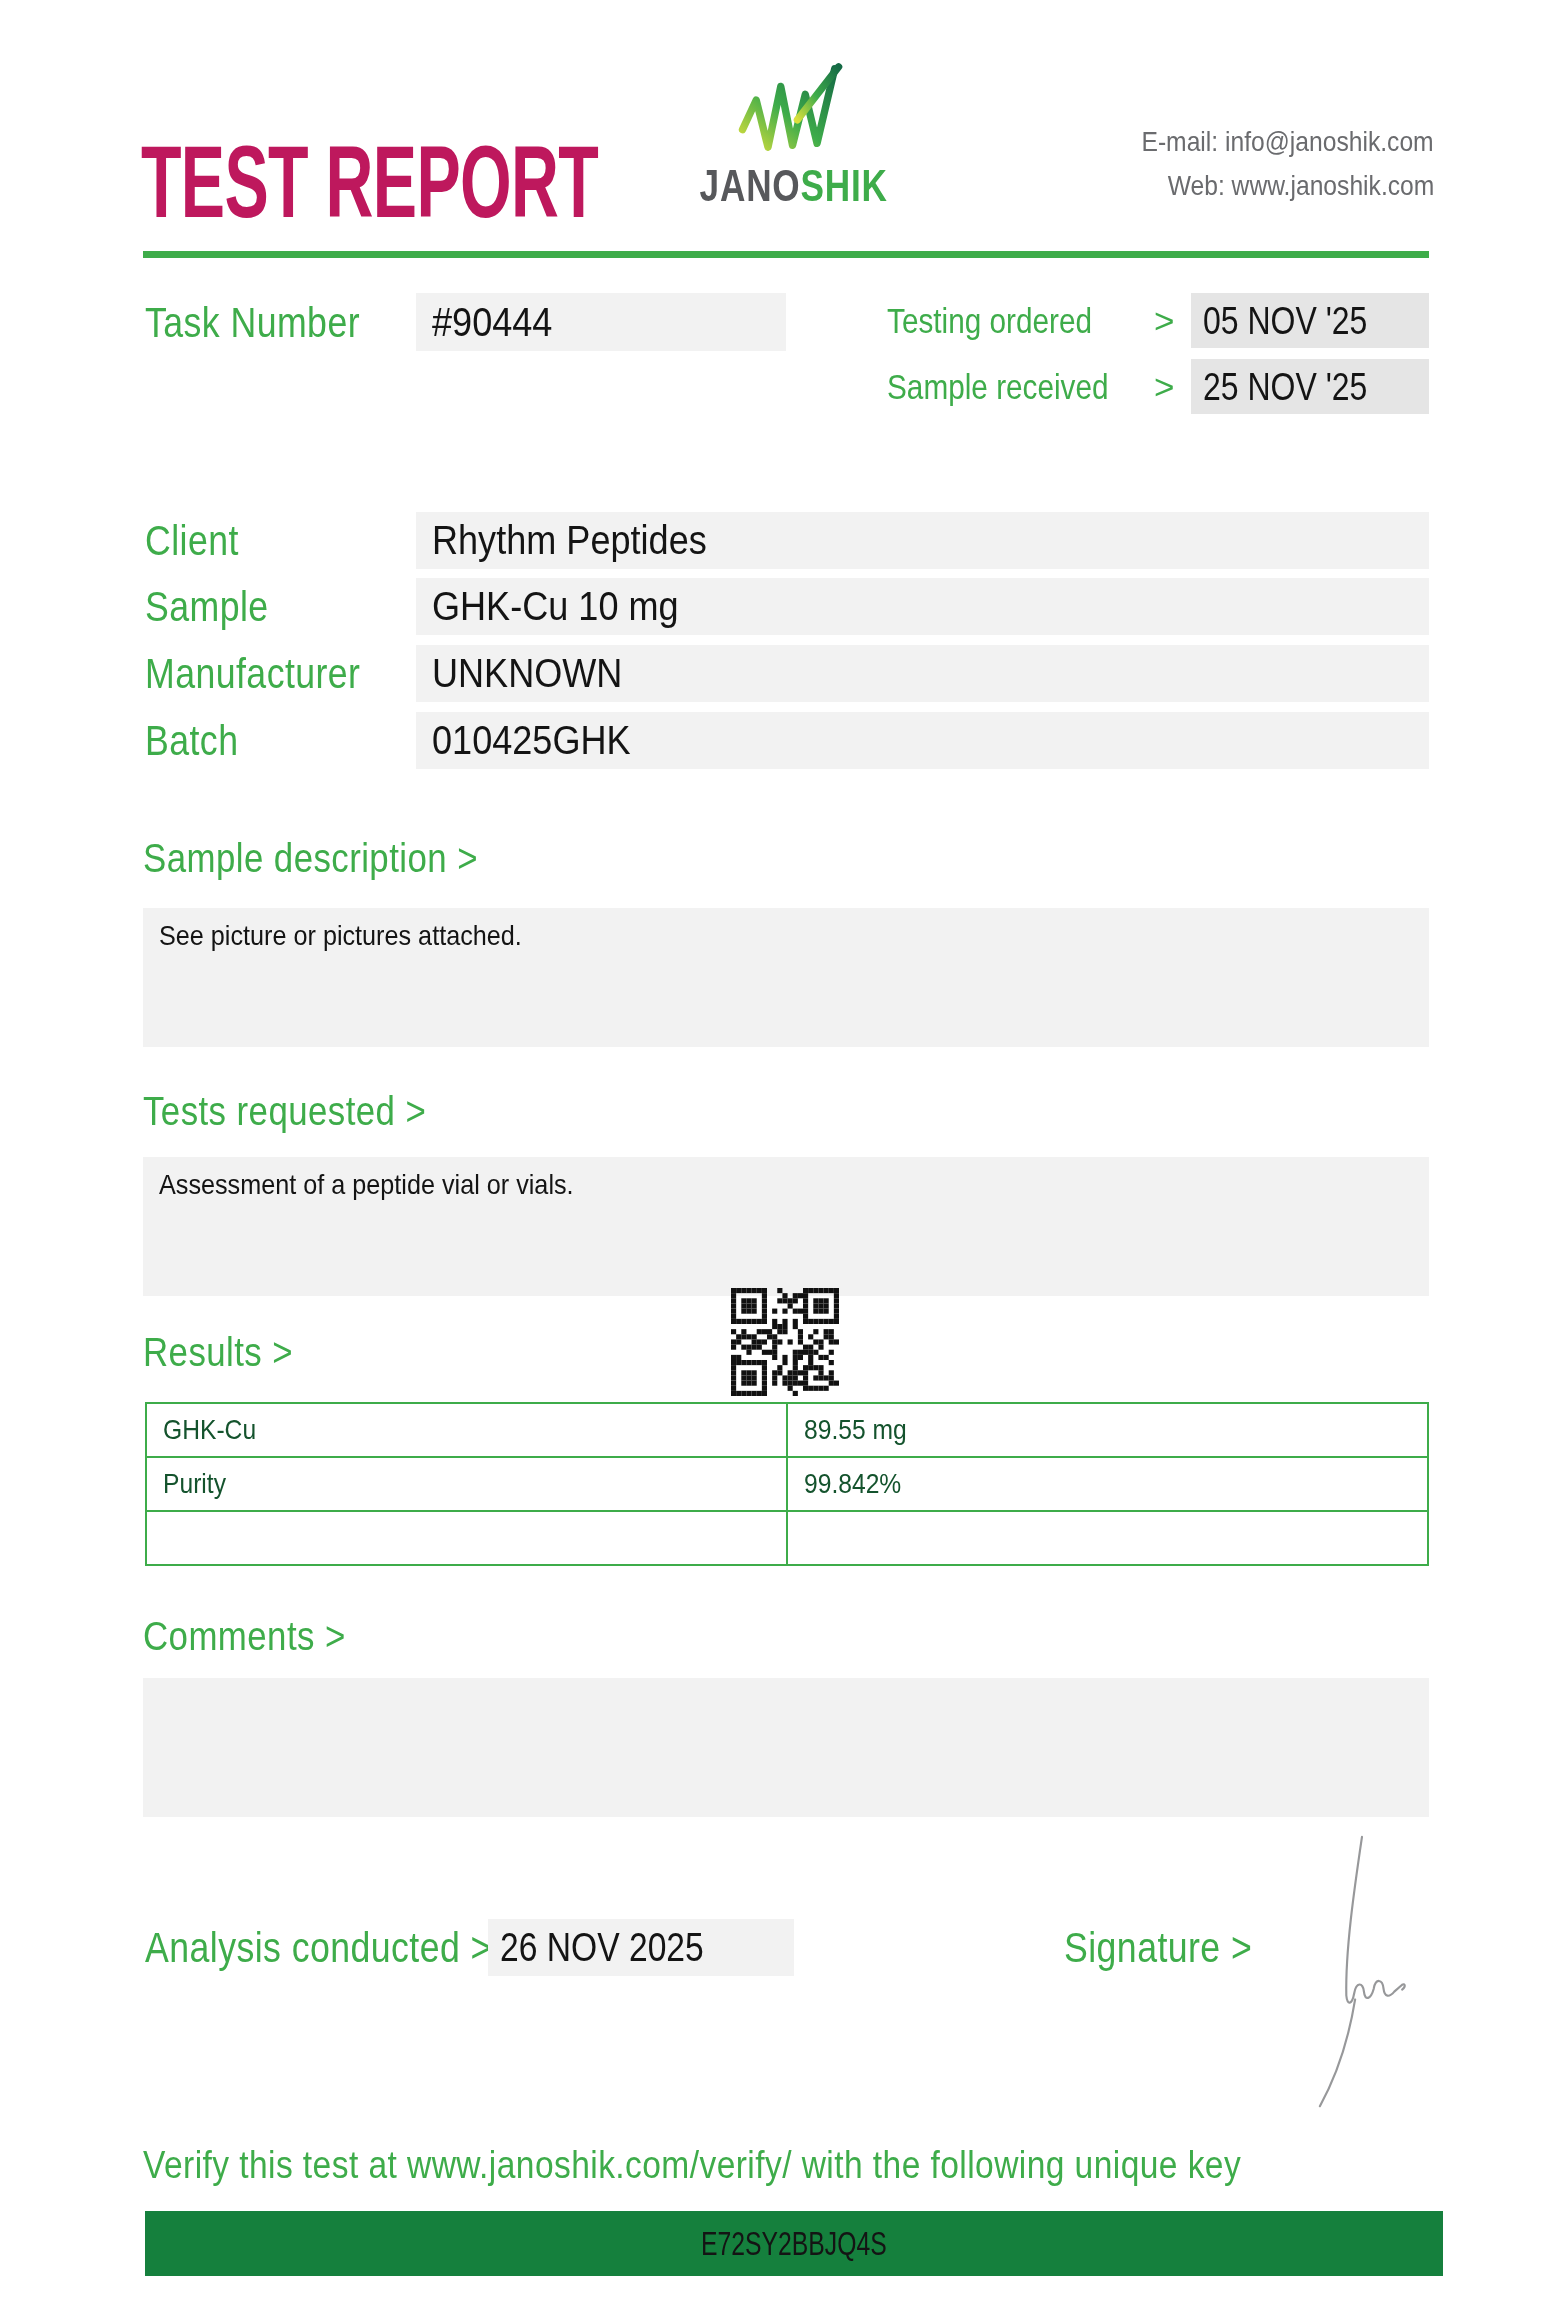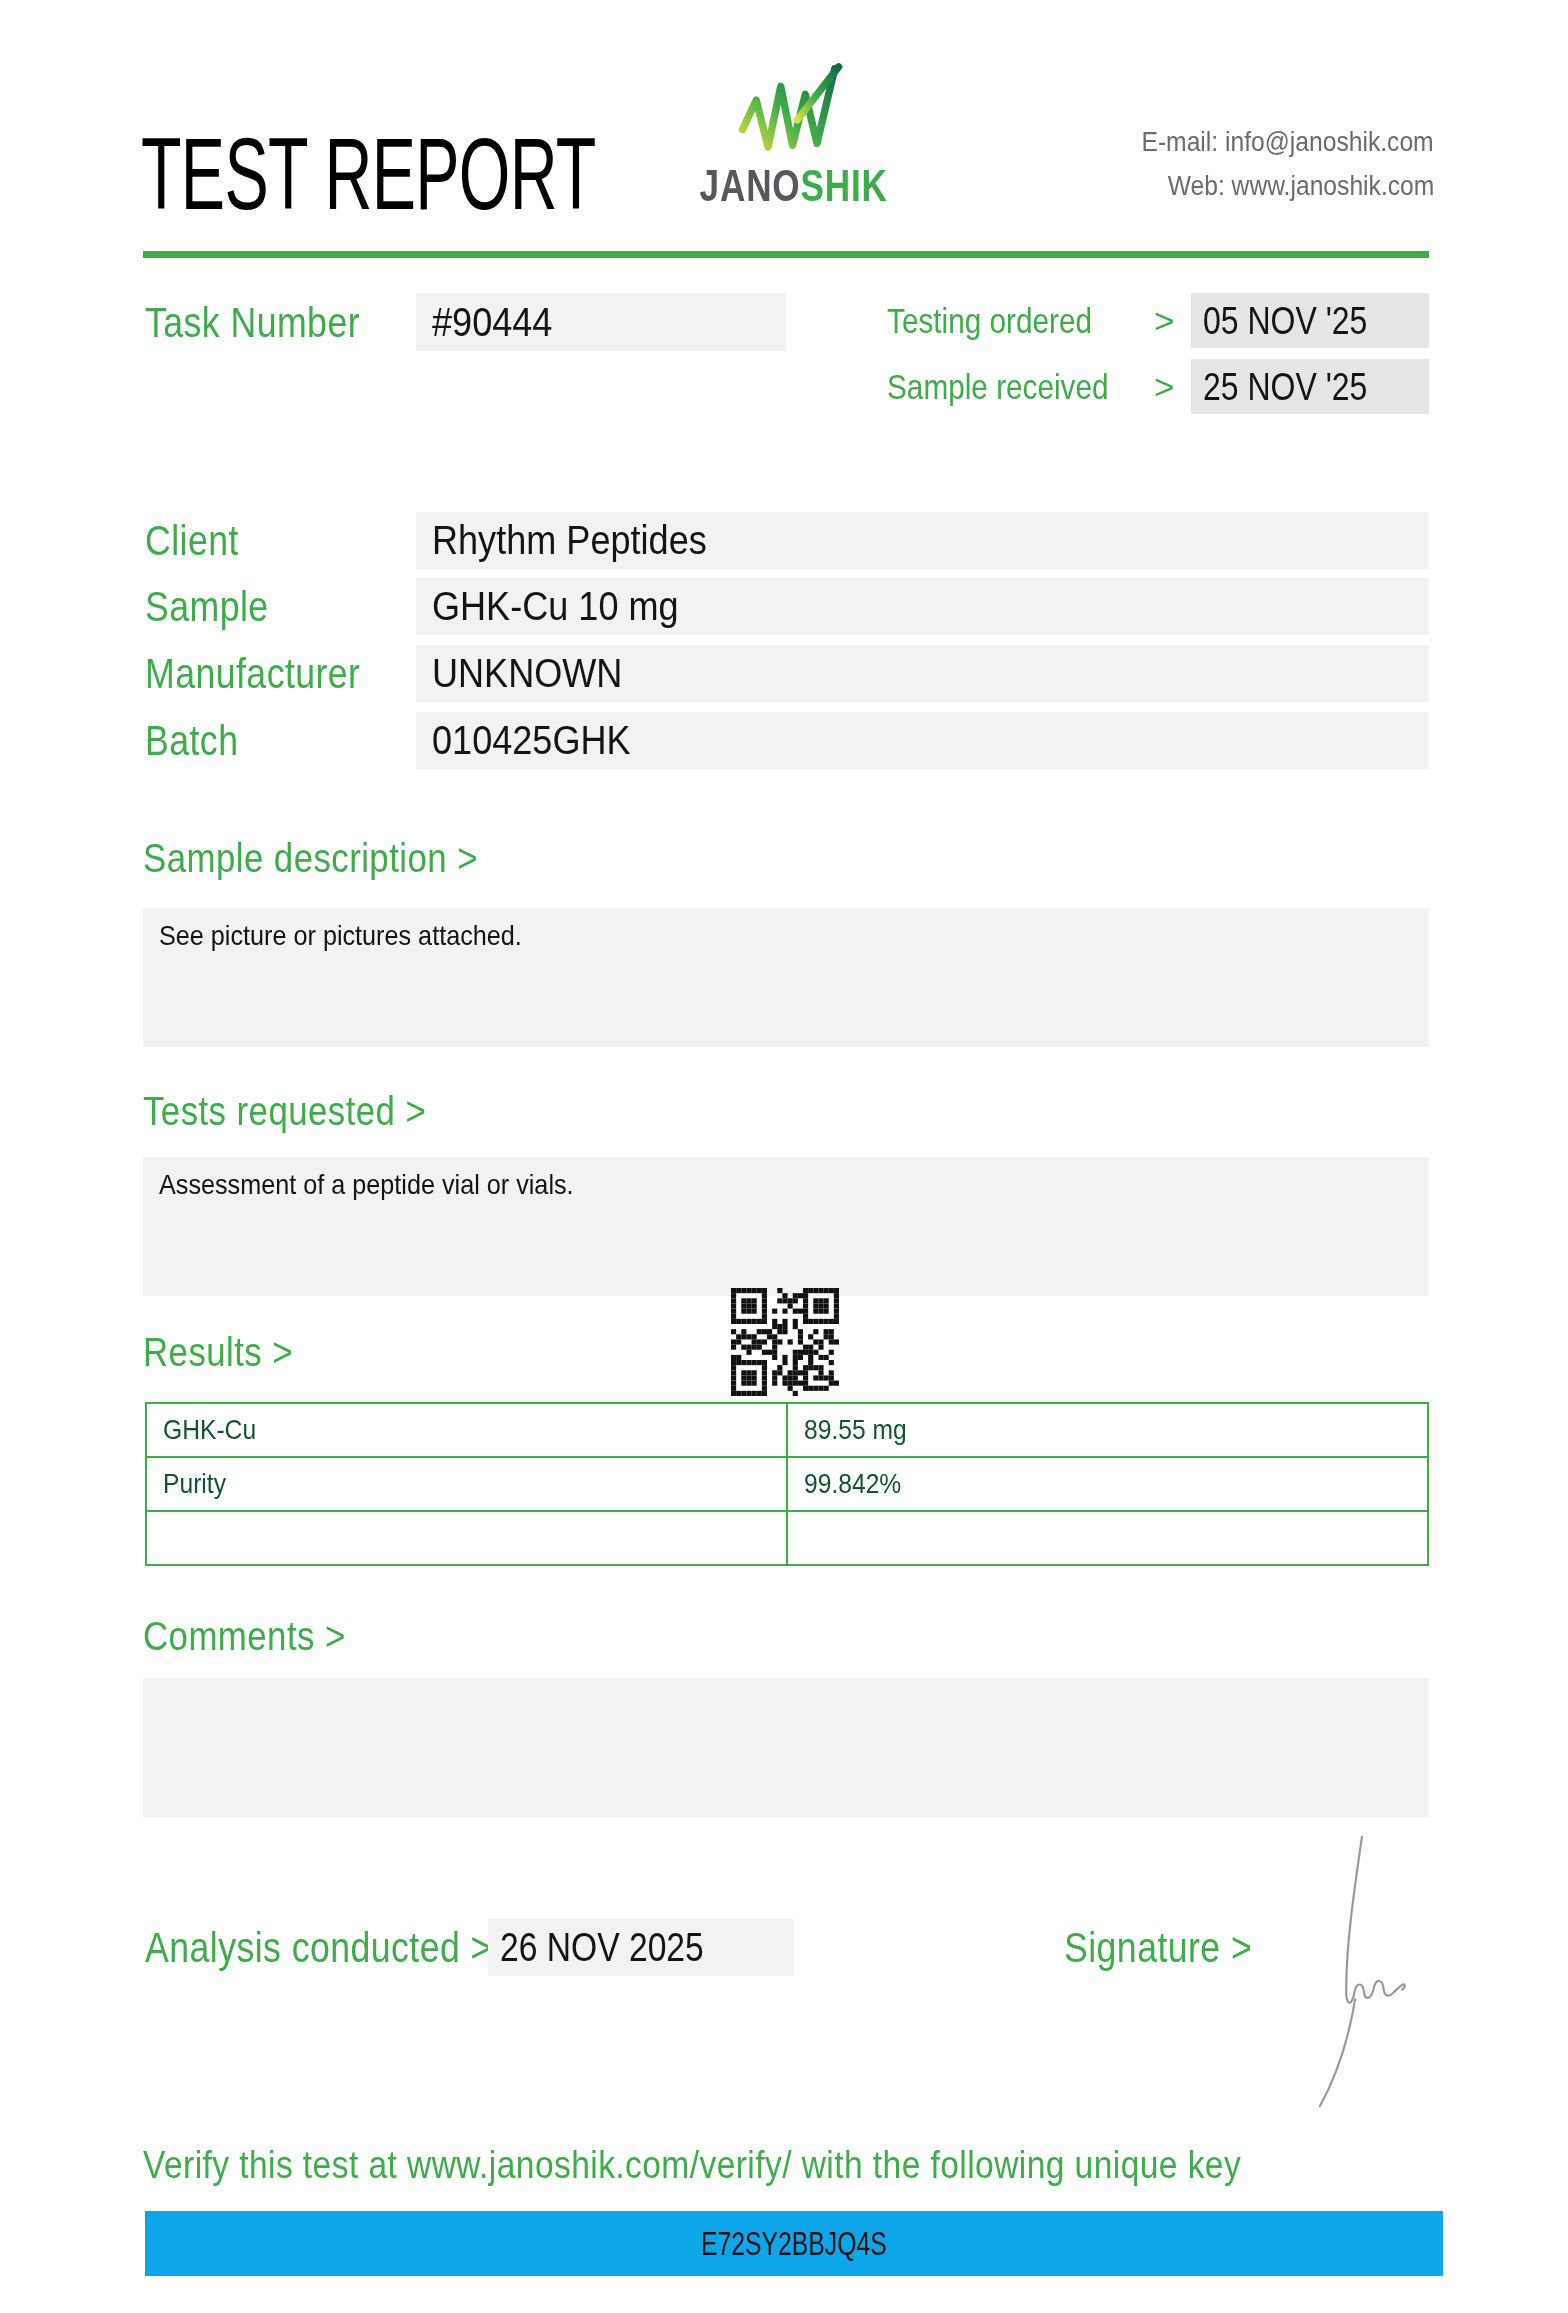--- a/index.html
+++ b/index.html
@@ -9,21 +9,21 @@
     background:#ffffff;
     font-family:"Liberation Sans", sans-serif;
     color:#141414;
     overflow:hidden;
   }
   .cond{display:inline-block;transform:scaleX(var(--sx,.88));transform-origin:left center;white-space:nowrap;}
   .cond-c{transform-origin:center center;}
   .cond-r{transform-origin:right center;}
 
   
-  .title{position:absolute;left:141px;top:116px;font-size:102px;font-weight:400;color:#000000;letter-spacing:-1px;}
+  .title{position:absolute;left:141px;top:124px;font-size:102px;font-weight:700;color:#be185d;letter-spacing:-1px;}
   .logo{position:absolute;left:676px;top:57px;width:235px;text-align:center;}
   .logo svg{display:block;margin:0 auto;}
   .logo-text{margin-top:2px;font-size:44px;font-weight:700;letter-spacing:1px;}
   .logo-text .jano{color:#57585B;}
   .logo-text .shik{color:#3EAC4A;}
   .contact{position:absolute;right:134px;top:120px;text-align:right;font-size:27.4px;line-height:44px;color:#6A6B6E;}
   .rule{position:absolute;left:143px;top:251px;width:1286px;height:6.9px;background:#3EAC4A;}
 
   
   .glabel{position:absolute;color:#3EAC4A;font-size:42px;letter-spacing:0.5px;}
@@ -59,21 +59,21 @@
   .res-table{position:absolute;left:145px;top:1402px;width:1284px;border-collapse:collapse;}
   .res-table td{border:2.9px solid #3EAC4A;height:52px;padding:0 0 0 15.7px;font-size:28px;color:#14532d;background:#ffffff;}
   .res-table .c1{width:50%;}
 
   
   .an-label{left:145px;top:1919px;height:57px;line-height:57px;}
   .an-box{left:488px;top:1919px;width:306px;height:57px;line-height:57px;padding-left:11.8px;box-sizing:border-box;}
   .sig-label{left:1064px;top:1919px;height:57px;line-height:57px;}
   .signature{position:absolute;left:1264px;top:1831px;}
   .verify{position:absolute;left:143px;top:2143px;color:#3EAC4A;font-size:39px;letter-spacing:0.5px;}
-  .key-box{position:absolute;left:145px;top:2211px;width:1298px;height:65px;background:#0ea5e9;text-align:center;line-height:65px;font-size:33px;}
+  .key-box{position:absolute;left:145px;top:2211px;width:1298px;height:65px;background:#15803d;text-align:center;line-height:65px;font-size:33px;}
 </style>
 </head>
 <body>
 
 <div class="page">
 
   <div class="title">
     <span class="cond" style="--sx:.65">TEST REPORT</span>
   </div>
 

